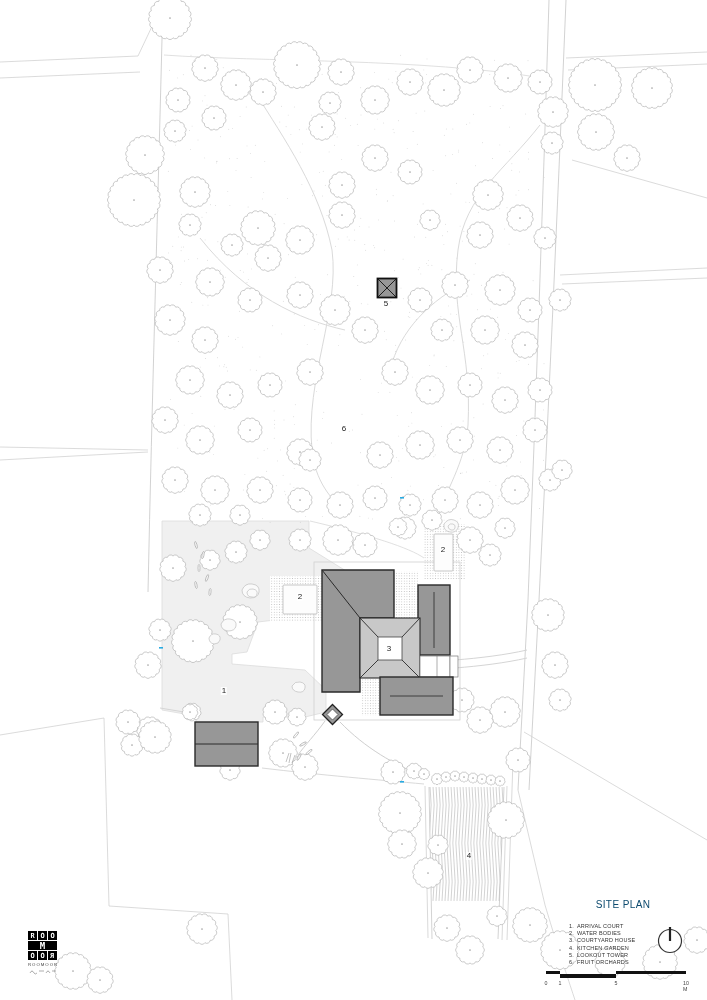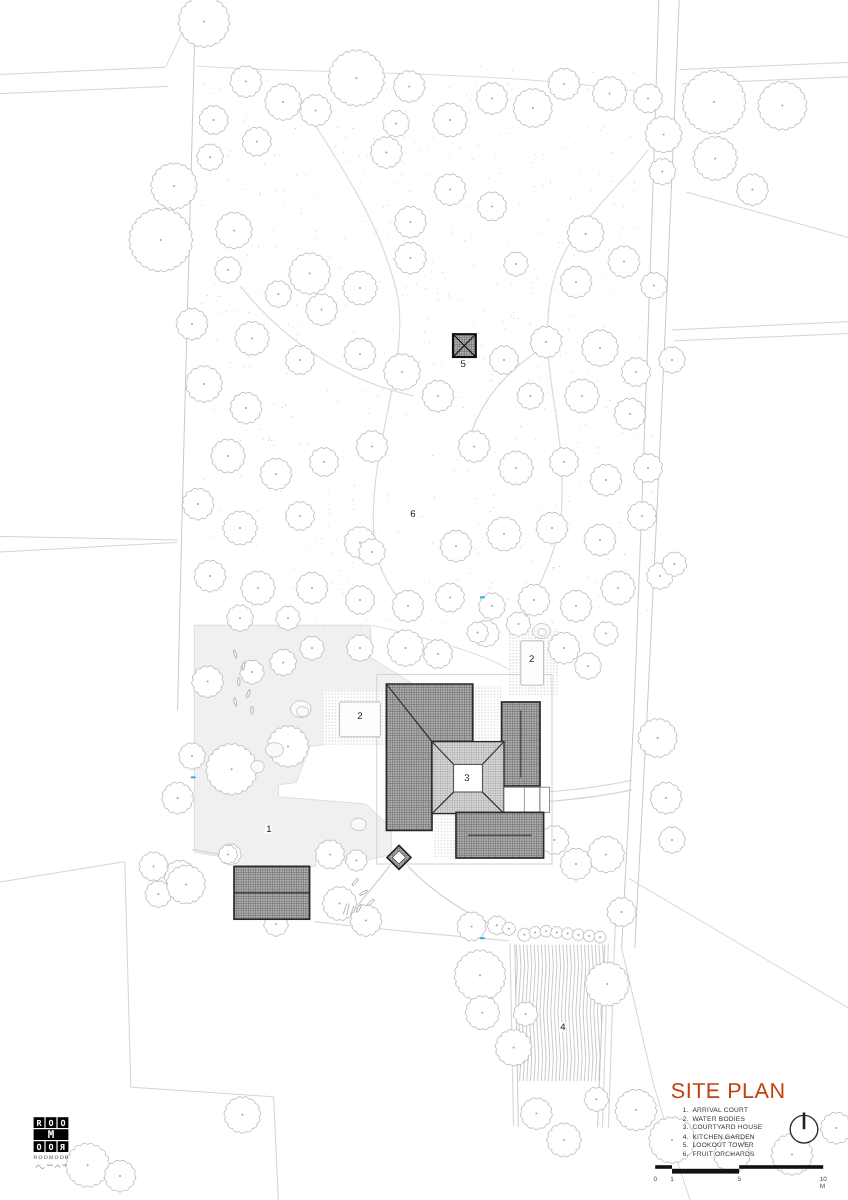--- a/index.html
+++ b/index.html
@@ -4,22 +4,22 @@
 <style>
   html,body{margin:0;padding:0;background:#fff;}
   .stage{position:relative;width:707px;height:1000px;background:#fff;overflow:hidden;
          font-family:"Liberation Sans",sans-serif;color:#222;}
   svg{display:block;}
   #plan-svg{position:absolute;left:0;top:0;}
   .overlay{position:absolute;left:0;top:0;width:707px;height:1000px;pointer-events:none;}
   .plan-label{position:absolute;transform:translate(-50%,-50%);font-size:8px;color:#222;
               background:rgba(255,255,255,.82);padding:0 1px;line-height:1;}
   
-  .page-title{position:absolute;left:559px;top:899px;width:128px;text-align:left;
-              font-size:18px;letter-spacing:.4px;color:#c2410c;}
+  .page-title{position:absolute;left:559px;top:899px;width:128px;text-align:center;
+              font-size:10px;letter-spacing:.4px;color:#0c4a6e;}
   .legend{position:absolute;left:565px;top:923px;}
   .lg-row{display:flex;font-size:5.5px;line-height:7.2px;color:#333;letter-spacing:.2px;}
   .lg-num{width:9px;text-align:right;margin-right:3px;}
   .north{position:absolute;left:654px;top:923px;width:34px;height:34px;}
   .scalebar{position:absolute;left:546px;top:971px;width:141px;height:17px;}
   .sb-seg{position:absolute;height:3.4px;background:#111;}
   .sb-tick{position:absolute;top:9px;transform:translateX(-50%);font-size:5.3px;color:#444;}
   
   .logo{position:absolute;left:28px;top:931px;width:32px;}
   .logo-grid{display:flex;flex-direction:column;gap:1px;}

